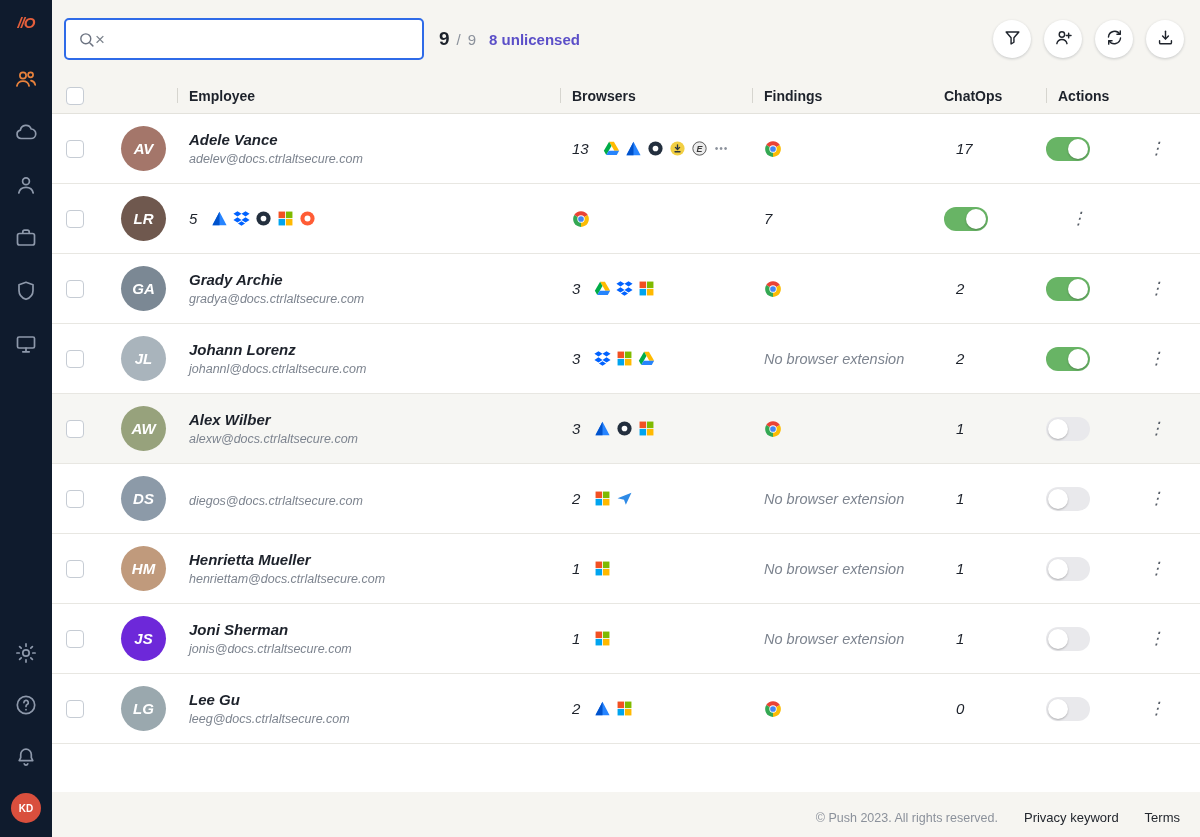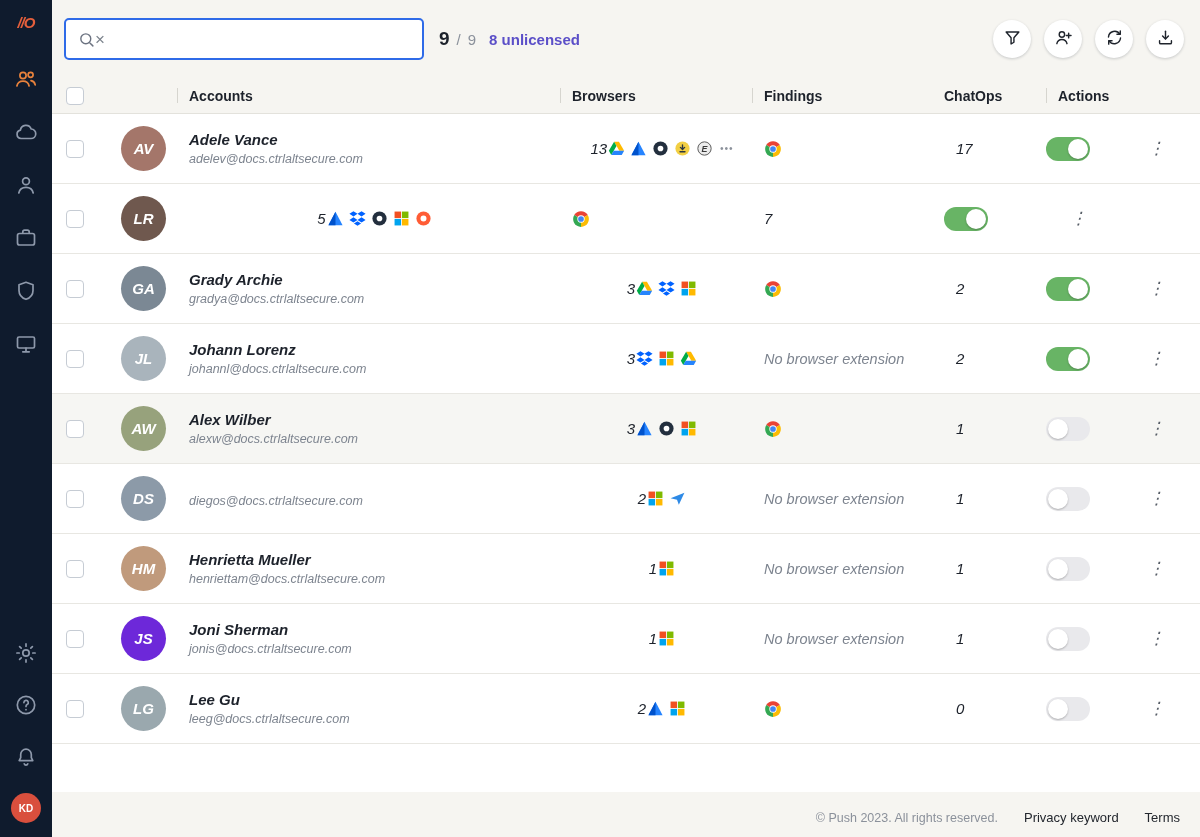--- a/index.html
+++ b/index.html
@@ -50,21 +50,21 @@
   .trow { height:70px; background:#fff; border-bottom:1px solid #e8e7e2;font-style:italic; }
   .trow.highlighted { background:#f6f6f3; }
   .cell { display:flex; align-items:center; }
   .c-check { padding-left:14px; }
   .checkbox { display:inline-block; width:18px; height:18px; border:1.5px solid #c6ccd4; border-radius:4px; background:#fff; cursor:pointer; }
   .avatar { width:45px; height:45px; border-radius:50%; margin-left:13px; color:#fff; font-weight:700; font-size:15px;
             display:flex; align-items:center; justify-content:center; }
   .c-emp { padding-left:12px; display:block; }
   .emp-name { font-size:15px; font-weight:700; color:#1d222b; }
   .emp-email { font-size:12.5px; color:#7d848f; margin-top:4px; }
-  .c-acc { padding-left:12px; gap:1px;justify-content:center; }
+  .c-acc { padding-left:12px; gap:14px; }
   .acc-count { font-size:15px; color:#1d222b; }
   .acc-icons { display:flex; align-items:center; gap:5px; }
   .app-ic { width:17px; height:17px; display:inline-flex; }
   .app-ic svg { width:17px; height:17px; }
   .acc-more { color:#8b919b; font-size:10px; letter-spacing:1px; margin-left:2px; cursor:pointer; }
   .c-brow { padding-left:12px; }
   .browser-ic { width:18px; height:18px; display:inline-flex; }
   .browser-ic svg { width:18px; height:18px; }
   .no-ext { font-size:14.5px; color:#7d848f; }
   .c-find { padding-left:12px; font-size:15px; color:#1d222b; }
@@ -180,21 +180,21 @@
               </svg></span>
           </div>
         </div>
     </div>
 
     <div class="thead grid">
       <div class="hcell c-check">
         <span class="checkbox"></span>
       </div>
       <div class="hcell"></div>
-      <div class="hcell hd">Accounts</div>
+      <div class="hcell hd">Employee</div>
       <div class="hcell hd">Browsers</div>
       <div class="hcell hd">Findings</div>
       <div class="hcell nopad">ChatOps</div>
       <div class="hcell hd">Actions</div>
     </div>
 
     <div class="tbody">
   <div class="trow grid">
     <div class="cell c-check">
             <span class="checkbox"></span>

